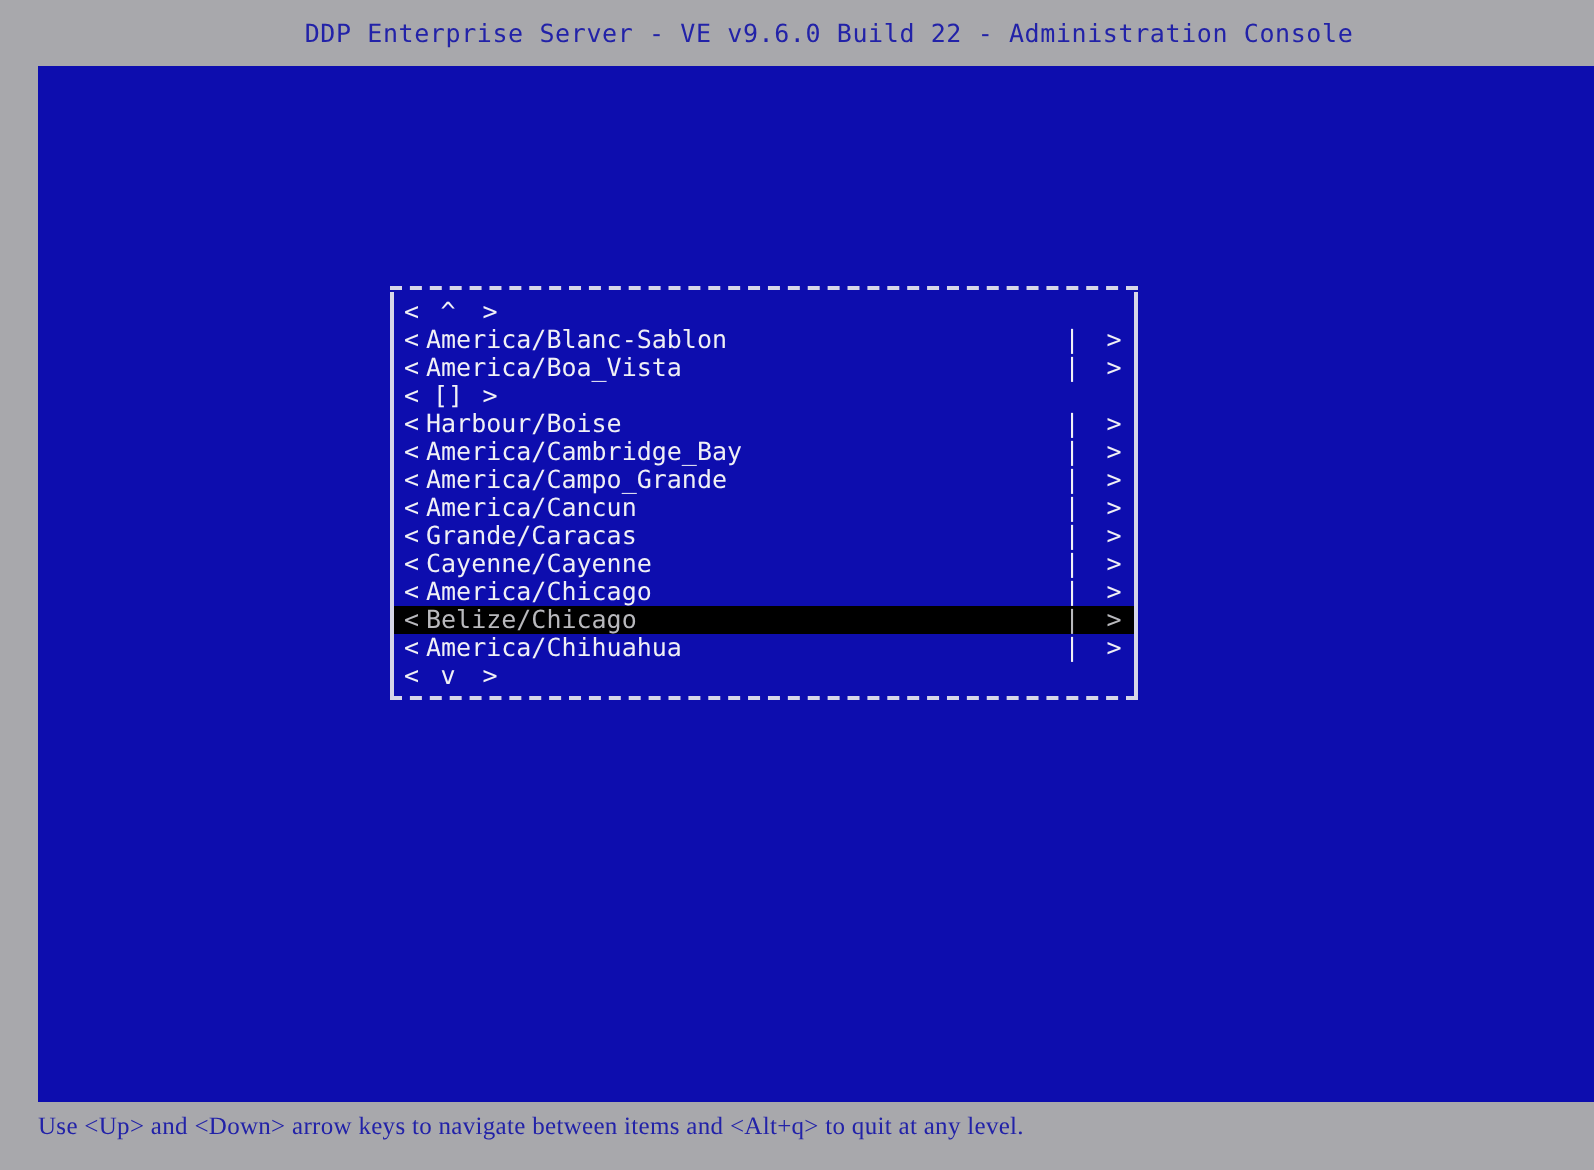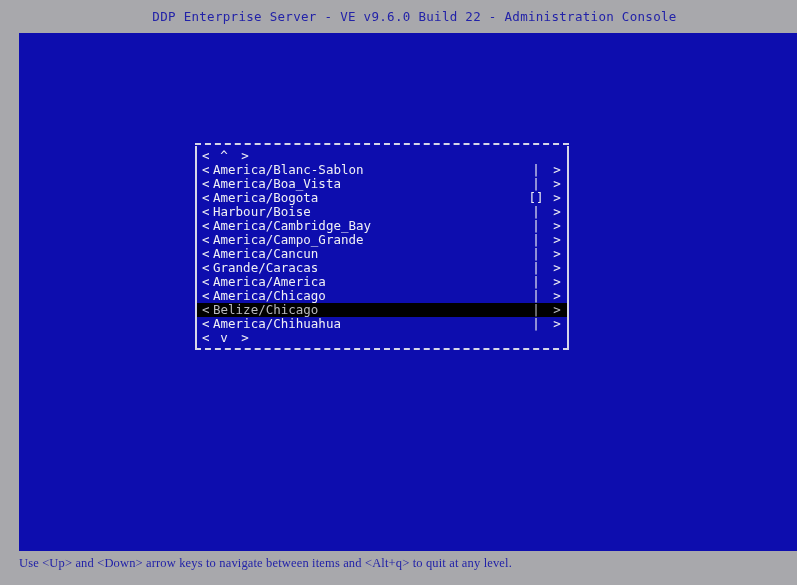--- a/index.html
+++ b/index.html
@@ -153,27 +153,27 @@
   </div>
 
   <div id="canvas">
 
     <div id="menu-dialog">
       <div class="dlg-border-h"></div>
       <div class="dlg-body" id="menu-list">
           <div class="menu-row"><span class="row-left-marker">&lt;</span><span class="row-scroll">^</span><span class="row-right-marker">&gt;</span></div>
           <div class="menu-row"><span class="row-left-marker">&lt;</span><span class="row-label">America/Blanc-Sablon</span><span class="row-scroll">|</span><span class="row-right-marker">&gt;</span></div>
           <div class="menu-row"><span class="row-left-marker">&lt;</span><span class="row-label">America/Boa_Vista</span><span class="row-scroll">|</span><span class="row-right-marker">&gt;</span></div>
-          <div class="menu-row"><span class="row-left-marker">&lt;</span><span class="row-label">America/Bogota</span><span class="row-scroll">[]</span><span class="row-right-marker">&gt;</span></div>
+          <div class="menu-row"><span class="row-left-marker">&lt;</span><span class="row-scroll">[]</span><span class="row-right-marker">&gt;</span></div>
           <div class="menu-row"><span class="row-left-marker">&lt;</span><span class="row-label">Harbour/Boise</span><span class="row-scroll">|</span><span class="row-right-marker">&gt;</span></div>
           <div class="menu-row"><span class="row-left-marker">&lt;</span><span class="row-label">America/Cambridge_Bay</span><span class="row-scroll">|</span><span class="row-right-marker">&gt;</span></div>
           <div class="menu-row"><span class="row-left-marker">&lt;</span><span class="row-label">America/Campo_Grande</span><span class="row-scroll">|</span><span class="row-right-marker">&gt;</span></div>
           <div class="menu-row"><span class="row-left-marker">&lt;</span><span class="row-label">America/Cancun</span><span class="row-scroll">|</span><span class="row-right-marker">&gt;</span></div>
           <div class="menu-row"><span class="row-left-marker">&lt;</span><span class="row-label">Grande/Caracas</span><span class="row-scroll">|</span><span class="row-right-marker">&gt;</span></div>
-          <div class="menu-row"><span class="row-left-marker">&lt;</span><span class="row-label">America/America</span><span class="row-scroll">|</span><span class="row-right-marker">&gt;</span></div>
+          <div class="menu-row"><span class="row-left-marker">&lt;</span><span class="row-label">Cayenne/Cayenne</span><span class="row-scroll">|</span><span class="row-right-marker">&gt;</span></div>
           <div class="menu-row"><span class="row-left-marker">&lt;</span><span class="row-label">America/Chicago</span><span class="row-scroll">|</span><span class="row-right-marker">&gt;</span></div>
           <div class="menu-row selected"><span class="row-left-marker">&lt;</span><span class="row-label">Belize/Chicago</span><span class="row-scroll">|</span><span class="row-right-marker">&gt;</span></div>
           <div class="menu-row"><span class="row-left-marker">&lt;</span><span class="row-label">America/Chihuahua</span><span class="row-scroll">|</span><span class="row-right-marker">&gt;</span></div>
           <div class="menu-row"><span class="row-left-marker">&lt;</span><span class="row-scroll">v</span><span class="row-right-marker">&gt;</span></div>
         </div>
       <div class="dlg-border-h"></div>
     </div>
 
   </div>
 

